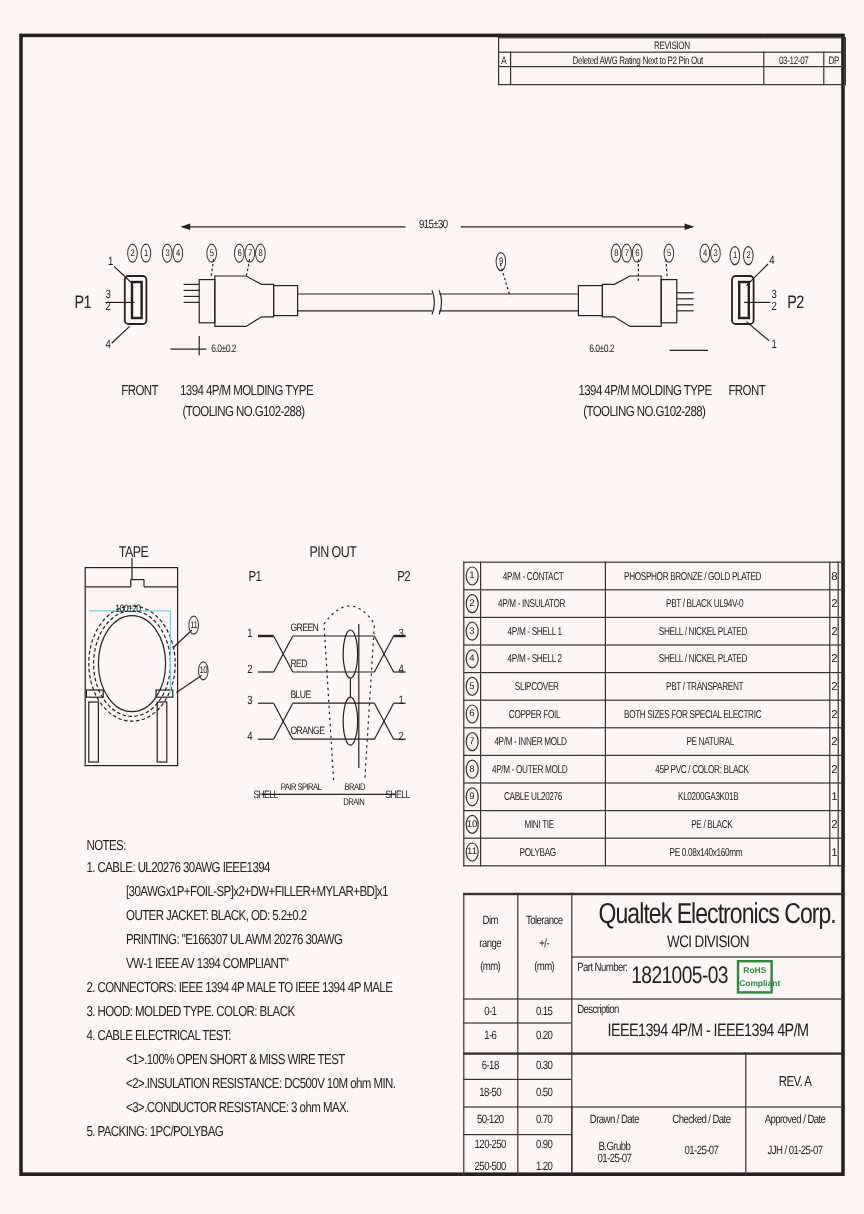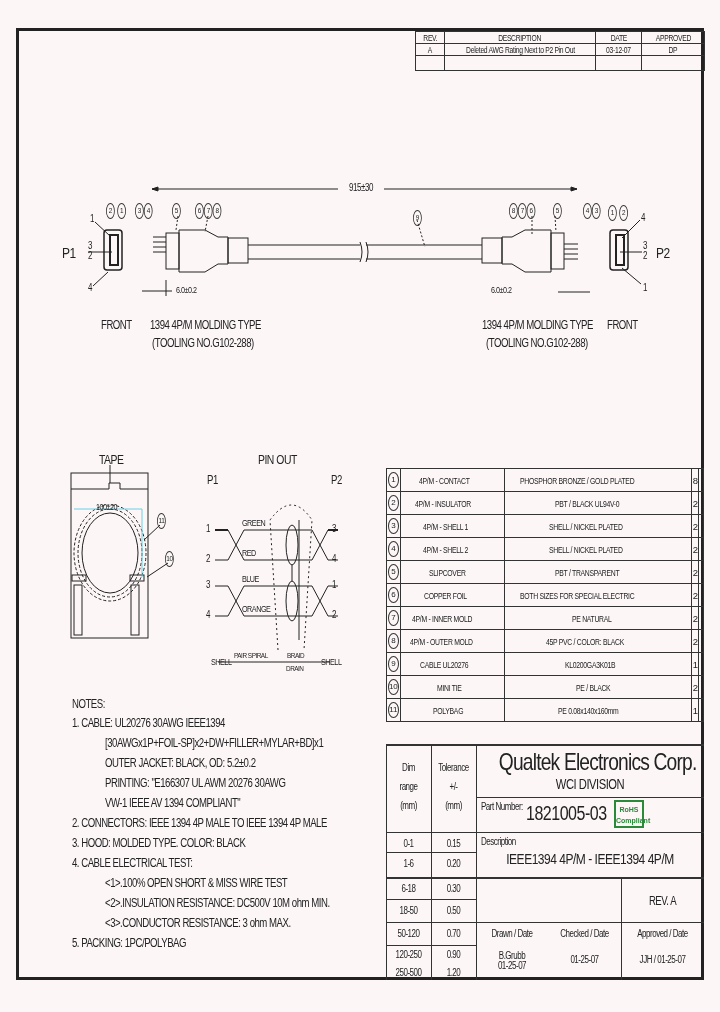--- a/index.html
+++ b/index.html
@@ -26,26 +26,23 @@
   .line { position: absolute; background: #333; }
   .cyan { stroke: #6ad0e6; }
 </style>
 </head>
 <body>
 
 <div class="frame"></div>
 
 <table class="rev">
   <tbody>
-  <tr>
-    <td style="width:28px"><span class="sx">REV.</span></td>
-    <td style="width:150px"><span class="sx">DESCRIPTION</span></td>
-    <td style="width:45px"><span class="sx">DATE</span></td>
-    <td><span class="sx">APPROVED</span></td>
-  </tr>
+      <tr>
+        <td colspan="4"><span class="sx">REVISION</span></td>
+      </tr>
   <tr>
     <td><span class="sx">A</span></td>
     <td><span class="sx">Deleted AWG Rating Next to P2 Pin Out</span></td>
     <td><span class="sx">03-12-07</span></td>
     <td><span class="sx">DP</span></td>
   </tr>
   <tr>
         <td style="height:14px"></td>
         <td></td>
         <td></td>

